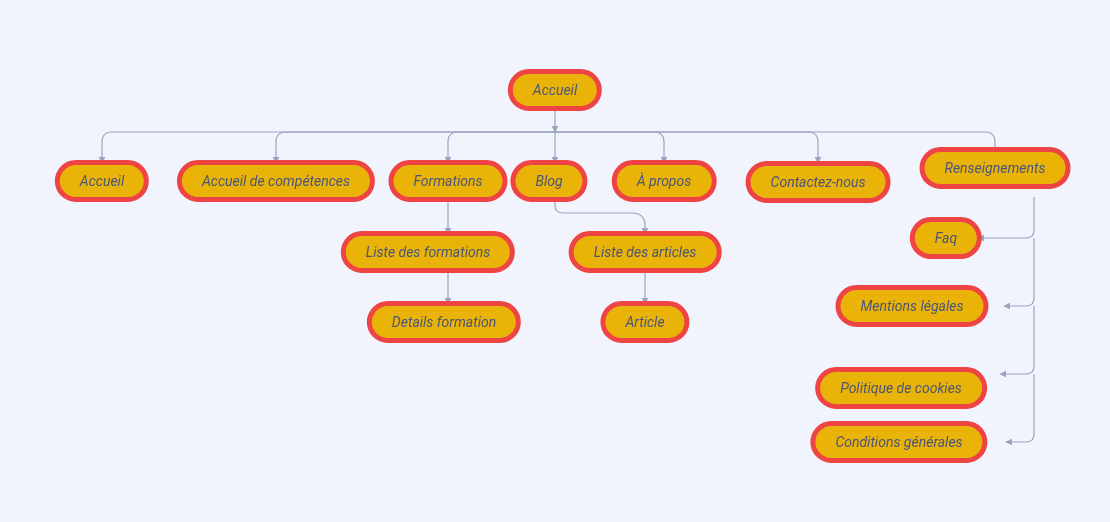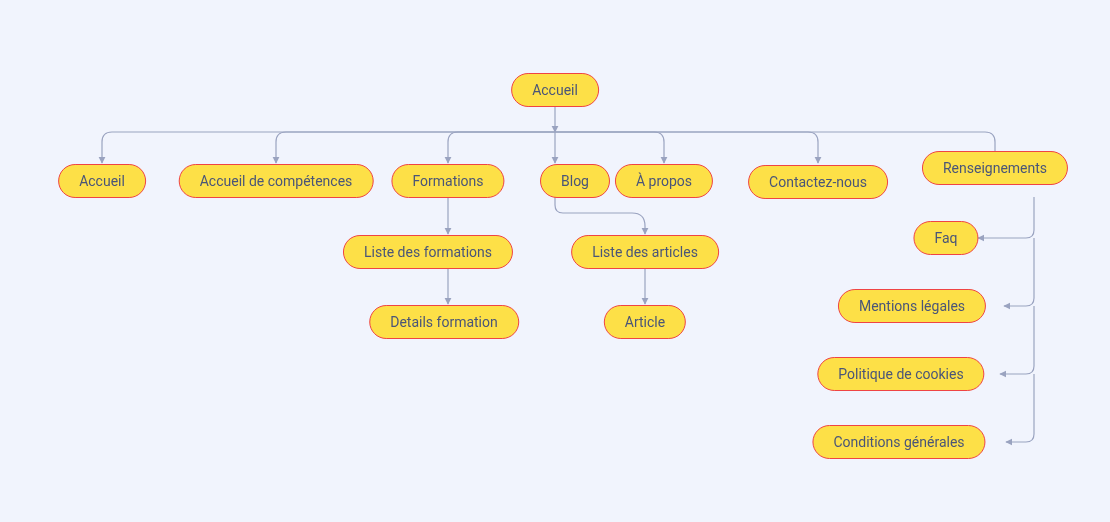--- a/index.html
+++ b/index.html
@@ -8,29 +8,30 @@
     background:#F1F4FD;
     border-radius:18px;
     font-family:-apple-system,BlinkMacSystemFont,"Segoe UI",Roboto,Helvetica,Arial,sans-serif;
     position:relative;
     overflow:hidden;
     color:#4A5578;
   }
   svg.edges{position:absolute;inset:0;width:1110px;height:522px;pointer-events:none}
   .node{
     position:absolute;
-    background:#fde047;
-    border:1px solid #ef4444;
+    background:#eab308;
+    border:5px solid #ef4444;
     border-radius:999px;
     padding:9px 20px;
     font-size:14px;
     line-height:1;
     color:#4A5578;
     white-space:nowrap;
     transform:translate(-50%,-50%);
+    font-style:italic;
   }
 </style>
 </head>
 <body>
 
 <svg class="edges">
   <defs>
     <marker id="arr" viewBox="0 0 10 10" refX="9" refY="5" markerWidth="6" markerHeight="6" orient="auto-start-reverse">
       <path d="M 0 0 L 10 5 L 0 10 z" fill="#9AA3C0"></path>
     </marker>
@@ -58,27 +59,27 @@
     <path d="M 1034 306 V 366 Q 1034 374 1026 374 H 1000"></path>
     <path d="M 1034 374 V 434 Q 1034 442 1026 442 H 1006"></path>
   </g>
 </svg>
 
 <div class="node" style="left:555px;top:90px">Accueil</div>
 
 <div class="node" style="left:102px;top:181px">Accueil</div>
 <div class="node" style="left:276px;top:181px">Accueil de compétences</div>
 <div class="node" style="left:448px;top:181px">Formations</div>
-<div class="node" style="left:575px;top:181px">Blog</div>
+<div class="node" style="left:549px;top:181px">Blog</div>
 <div class="node" style="left:664px;top:181px">À propos</div>
 <div class="node" style="left:818px;top:182px">Contactez-nous</div>
 <div class="node" style="left:995px;top:168px">Renseignements</div>
 
 <div class="node" style="left:428px;top:252px">Liste des formations</div>
 <div class="node" style="left:444px;top:322px">Details formation</div>
 
 <div class="node" style="left:645px;top:252px">Liste des articles</div>
 <div class="node" style="left:645px;top:322px">Article</div>
 
 <div class="node" style="left:946px;top:238px">Faq</div>
 <div class="node" style="left:912px;top:306px">Mentions légales</div>
-<div class="node" style="left:901px;top:374px">Politique de cookies</div>
+<div class="node" style="left:901px;top:388px">Politique de cookies</div>
 <div class="node" style="left:899px;top:442px">Conditions générales</div>
 
 </body></html>

